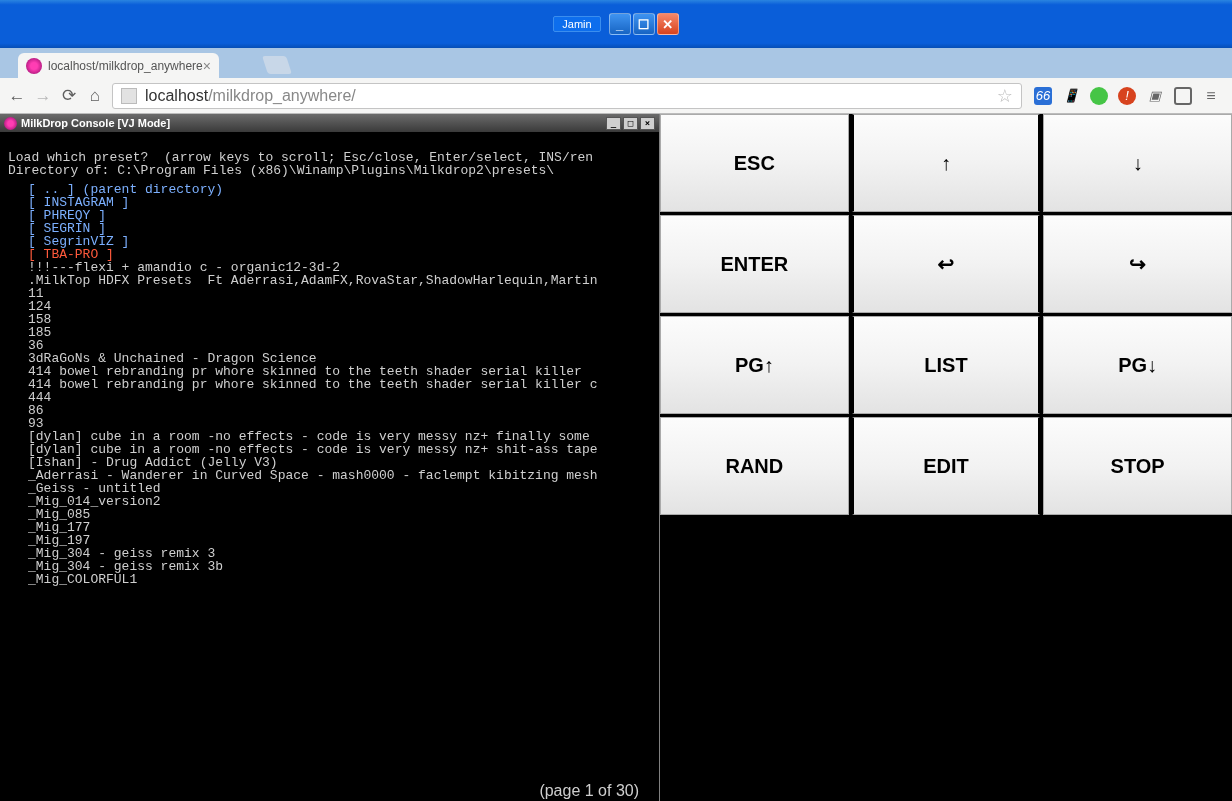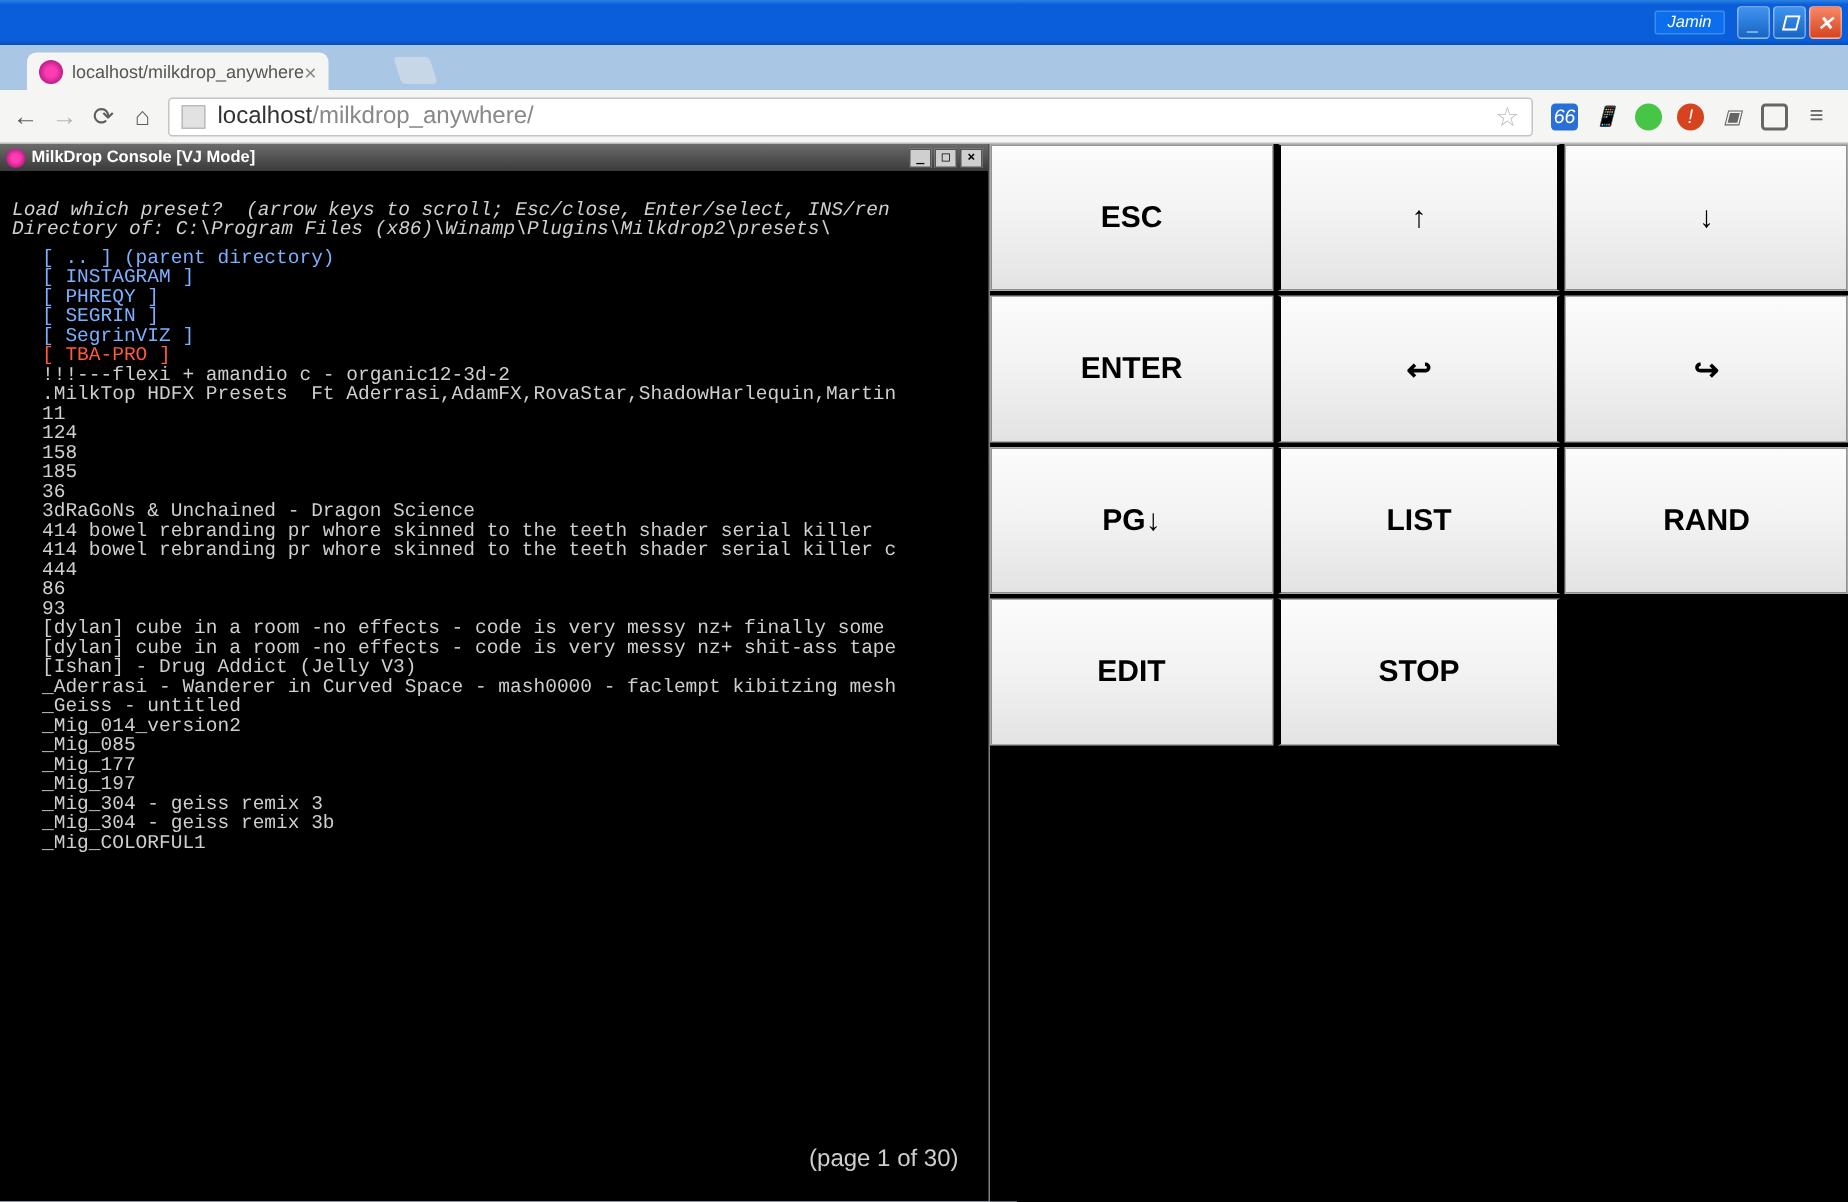--- a/index.html
+++ b/index.html
@@ -7,28 +7,27 @@
       font-family: Tahoma, sans-serif;
       font-size: 11px;
       background: #3a6ea5;
       width: 1232px;
       height: 801px;
       overflow: hidden;
       position: relative;
     }
     
     .win-titlebar {
-      height: 30px;
+      height: 48px;
       background: linear-gradient(to bottom, #2a84e0 0%, #0a5ed9 10%, #0a5ed9 90%, #064eb5 100%);
       display: flex;
       align-items: center;
-      justify-content: flex-end;
+      justify-content: center;
       padding: 0 4px;
       color: white;
-      font-style: italic;
     }
     .win-user {
       background: #0d6eed;
       border: 1px solid #3b8eee;
       border-radius: 2px;
       color: white;
       padding: 1px 8px;
       margin-right: 6px;
     }
     .win-btn {
@@ -156,21 +155,21 @@
       flex:1;
       padding: 6px 10px 6px 28px;
       font-family: "Courier New", monospace;
       font-size: 13px;
       line-height: 1.0;
       color: #cfcfcf;
       white-space: pre;
       overflow: hidden;
       position: relative;
     }
-    .console-body .prompt { color:#cfcfcf; margin-left:-20px; display:block;font-style:italic;}
+    .console-body .prompt { color:#cfcfcf; margin-left:-20px; display:block;}
     .console-body .dir { color:#7cb0ff; }
     .console-body .sel { color:#ff5a3c; }
     .console-body .file { color:#cfcfcf; }
     .console-body .gap { display:block; height:6px; }
     .page-indicator {
       position:absolute;
       right: 20px;
       bottom: 20px;
       color:#cfcfcf;
       font-size:16px;
@@ -298,22 +297,23 @@
   </div>
 
   <div class="btn-panel">
     <div class="btn-grid" id="btn-grid">
         <div class="big-btn">ESC</div>
         <div class="big-btn">↑</div>
         <div class="big-btn">↓</div>
         <div class="big-btn">ENTER</div>
         <div class="big-btn">↩</div>
         <div class="big-btn">↪</div>
+        <div class="big-btn">PG↑</div>
+        <div class="big-btn">LIST</div>
         <div class="big-btn">PG↓</div>
-        <div class="big-btn">LIST</div>
         <div class="big-btn">RAND</div>
         <div class="big-btn">EDIT</div>
         <div class="big-btn">STOP</div>
       </div>
     <div class="btn-filler"></div>
   </div>
 
 </div>
 
 </body></html>

